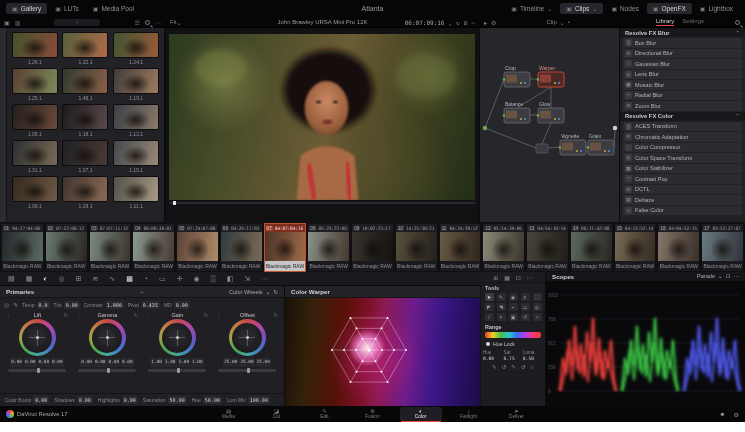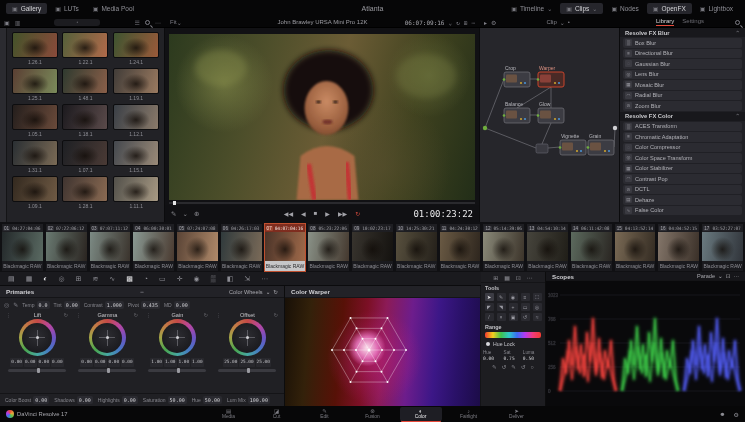--- a/index.html
+++ b/index.html
@@ -336,36 +336,20 @@
           <ellipse cx="158" cy="74" rx="22" ry="27" fill="url(#faceg)" filter="url(#vb2)"></ellipse>
           <ellipse cx="150" cy="68" rx="2.4" ry="1.4" fill="#2a1a10" filter="url(#vb2)"></ellipse>
           <ellipse cx="167" cy="68" rx="2.4" ry="1.4" fill="#2a1a10" filter="url(#vb2)"></ellipse>
           <ellipse cx="159" cy="88" rx="5" ry="2.4" fill="#74362b" filter="url(#vb2)"></ellipse>
           <path d="M128,166 L132,122 Q158,102 186,122 L190,166 Z" fill="#a86a45" filter="url(#vb2)"></path>
           <path d="M140,130 L146,166" stroke="#c23434" stroke-width="5" filter="url(#vb2)"></path>
           <path d="M178,128 L182,166" stroke="#c23434" stroke-width="5" filter="url(#vb2)"></path>
         </svg>
       </div>
       <div class="scrub"></div>
-      <div class="transport">
-        <div class="tr-left">
-          <span>✎</span>
-          <span>⌄</span>
-          <span>⊕</span>
-        </div>
-        <div class="tr-center">
-          <span>◀◀</span>
-          <span>◀</span>
-          <span>■</span>
-          <span>▶</span>
-          <span>▶▶</span>
-          <span class="loop">↻</span>
-        </div>
-        <div class="tc-big">01:00:23:22</div>
-      </div>
     </div>
 
     <div class="nodepanel">
       <svg id="node-svg" width="140" height="194">
           <line x1="5" y1="100" x2="24" y2="51" stroke="#85858c" stroke-width="0.7" opacity="0.8"></line>
           <line x1="50" y1="51" x2="58" y2="51" stroke="#85858c" stroke-width="0.7" opacity="0.8"></line>
           <line x1="71" y1="59" x2="37" y2="80" stroke="#85858c" stroke-width="0.7" opacity="0.8"></line>
           <line x1="71" y1="59" x2="71" y2="87" stroke="#85858c" stroke-width="0.7" opacity="0.8"></line>
           <line x1="50" y1="87" x2="58" y2="87" stroke="#85858c" stroke-width="0.7" opacity="0.8"></line>
           <line x1="71" y1="95" x2="62" y2="116" stroke="#85858c" stroke-width="0.7" opacity="0.8"></line>

